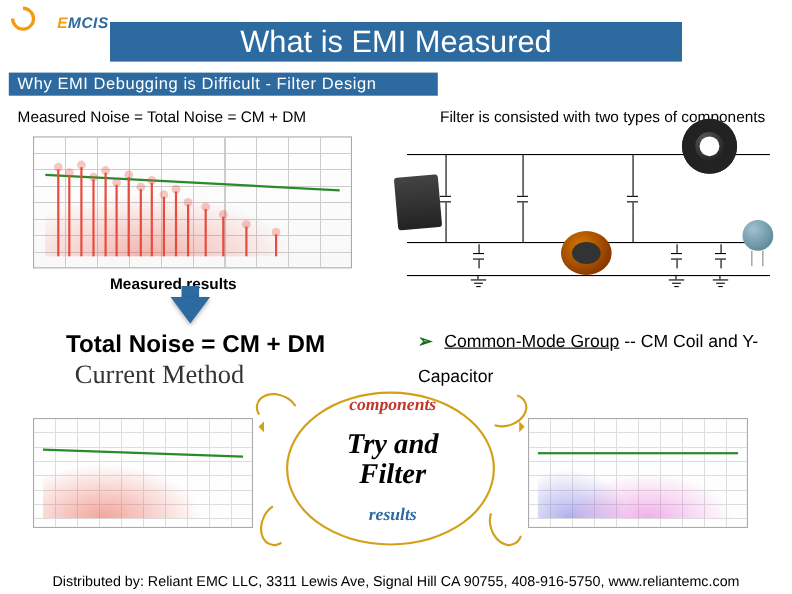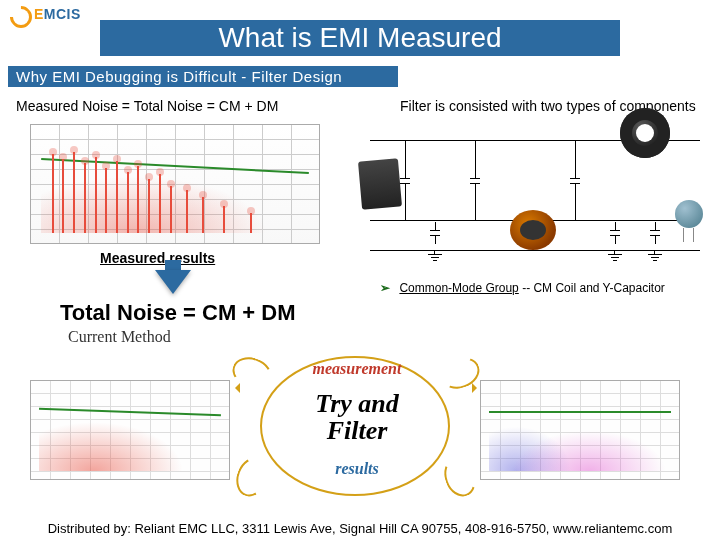--- a/index.html
+++ b/index.html
@@ -1,17 +1,17 @@
 <!DOCTYPE html>
 <html><head>
 <meta charset="utf-8">
 <style>
   * { box-sizing: border-box; margin: 0; padding: 0; }
   body { width: 720px; height: 540px; font-family: Arial, sans-serif; background: #fff; position: relative; overflow: hidden; }
-  .logo { position: absolute; top: 6px; left: 10px; display: flex; align-items: flex-start; gap: 2px; }
+  .logo { position: absolute; top: 6px; left: 10px; display: flex; align-items: flex-end; gap: 20px; font-style: italic; }
   .logo-swirl { width: 22px; height: 22px; border: 3px solid #f39c12; border-radius: 50%; border-left-color: transparent; transform: rotate(45deg); }
   .logo-text { font-size: 14px; font-weight: bold; letter-spacing: 0.5px; }
   .logo-text .e { color: #f39c12; }
   .logo-text .rest { color: #2c6aa0; }
   .title-bar { position: absolute; top: 20px; left: 100px; width: 520px; background: #2c6aa0; color: #fff; font-size: 28px; text-align: center; padding: 2px 0; }
   .sub-bar { position: absolute; top: 66px; left: 8px; width: 390px; background: #2c6aa0; color: #fff; font-size: 15px; padding: 2px 8px; letter-spacing: 0.5px; }
   .caption-left { position: absolute; top: 98px; left: 16px; font-size: 14px; }
   .caption-right { position: absolute; top: 98px; left: 400px; font-size: 14px; }
 
   
@@ -19,25 +19,25 @@
   .plot1::before { content:""; position:absolute; inset:0; background:
     repeating-linear-gradient(to right, transparent 0 28px, #ccc 28px 29px),
     repeating-linear-gradient(to bottom, transparent 0 14px, #ccc 14px 15px); }
   .noise { position: absolute; bottom: 10px; left: 10px; right: 10px; height: 90px; }
   .limit-line { position:absolute; left:10px; right:10px; height:2px; background:#2a8a2a; top:40px; transform: rotate(3deg);}
   .spike { position:absolute; bottom:0; width:2px; background:#e74c3c; }
   .spike::after{content:""; position:absolute; top:-6px; left:-3px; width:8px; height:8px; border-radius:50%; background:rgba(231,76,60,0.3);}
   .envelope { position:absolute; bottom:0; width:100%; height:100%;
     background: radial-gradient(ellipse 70% 90% at 35% 100%, rgba(231,76,60,0.4), transparent 70%); }
 
-  .meas-label { position: absolute; top: 250px; left: 100px; font-size: 14px; font-weight: bold; text-decoration: underline; }
+  .meas-label { position: absolute; top: 250px; left: 100px; font-size: 14px; font-weight: bold; }
   .arrow-down { position: absolute; top: 270px; left: 155px; width: 0; height: 0; border-left: 18px solid transparent; border-right: 18px solid transparent; border-top: 24px solid #2c6aa0; filter: drop-shadow(0 2px 2px rgba(0,0,0,0.3)); }
   .arrow-stem { position:absolute; top:260px; left:165px; width:16px; height:14px; background:#2c6aa0; }
   .formula { position: absolute; top: 300px; left: 60px; font-size: 22px; font-weight: bold; }
-  .current-method { position: absolute; top: 328px; left: 68px; font-family: "Times New Roman", serif; font-size: 16px; color:#333; }
+  .current-method { position: absolute; top: 328px; left: 68px; font-family: "Times New Roman", serif; font-size: 24px; color:#333; }
 
   
   .circuit { position: absolute; top: 120px; left: 370px; width: 330px; height: 150px; }
   .wire { position:absolute; background:#000; }
   .wh { height:1px; } .wv { width:1px; }
   .cap { position:absolute; width:10px; height:22px; }
   .cap::before, .cap::after { content:""; position:absolute; left:0; width:10px; height:1px; background:#000; }
   .cap::before{top:8px;} .cap::after{top:13px;}
   .cap .lead1{position:absolute; top:0; left:5px; width:1px; height:8px; background:#000;}
   .cap .lead2{position:absolute; bottom:0; left:5px; width:1px; height:8px; background:#000;}
@@ -48,21 +48,21 @@
   .gnd .g3{position:absolute; top:10px; left:5px; width:4px; height:1px; background:#000;}
   .toroid1 { position:absolute; width:50px; height:50px; border-radius:50%; background: radial-gradient(circle at 40% 35%, #555, #111 70%); box-shadow: inset 0 0 0 12px #222; }
   .toroid1::after{content:""; position:absolute; inset:16px; border-radius:50%; background:#fff;}
   .toroid2 { position:absolute; width:46px; height:40px; border-radius:50%; background: radial-gradient(circle at 40% 35%, #d97a00, #8b3a00 70%); }
   .toroid2::after{content:""; position:absolute; inset:10px; border-radius:50%; background:#333;}
   .boxcap { position:absolute; width:40px; height:48px; background:linear-gradient(#444,#222); border-radius:3px; transform:rotate(-5deg);}
   .disccap { position:absolute; width:28px; height:28px; border-radius:50%; background:radial-gradient(circle at 35% 30%, #a0c0d0, #4a7a8a); }
   .disccap::after{content:""; position:absolute; bottom:-14px; left:8px; width:1px; height:14px; background:#888; box-shadow: 10px 0 0 #888;}
 
   
-  .bullets { position:absolute; top:276px; left:380px; font-size:12px; line-height:2; }
+  .bullets { position:absolute; top:295px; left:380px; font-size:16px; line-height:2; }
   .bullets .bp { color:#1a6a1a; font-weight:bold; margin-right:6px;}
   .uline { text-decoration: underline; }
 
   
   .plot-sm { position:absolute; width:200px; height:100px; border:1px solid #aaa; overflow:hidden; background:#fefefe;}
   .plot-sm::before { content:""; position:absolute; inset:0; background:
     repeating-linear-gradient(to right, transparent 0 19px, #ddd 19px 20px),
     repeating-linear-gradient(to bottom, transparent 0 12px, #ddd 12px 13px); }
   #plot-bl { top: 380px; left: 30px; }
   #plot-br { top: 380px; left: 480px; }
@@ -209,18 +209,18 @@
     </div>
 </div>
 
 <div class="oval" id="oval1"></div>
 <div class="curve-arrow" id="ca1"></div>
 <div class="curve-arrow" id="ca2"></div>
 <div class="curve-arrow" id="ca3"></div>
 <div class="curve-arrow" id="ca4"></div>
 <div class="ah" id="ah1"></div>
 <div class="ah" id="ah2"></div>
-<div class="ann" id="ann-meas">measurement</div>
+<div class="ann" id="ann-meas">components</div>
 <div class="ann" id="ann-try" style="white-space:pre-line;">Try and
 Filter</div>
 <div class="ann" id="ann-mod">results</div>
 
 <div class="footer">Distributed by: Reliant EMC LLC, 3311 Lewis Ave, Signal Hill CA 90755, 408-916-5750, www.reliantemc.com</div>
 
 </body></html>

